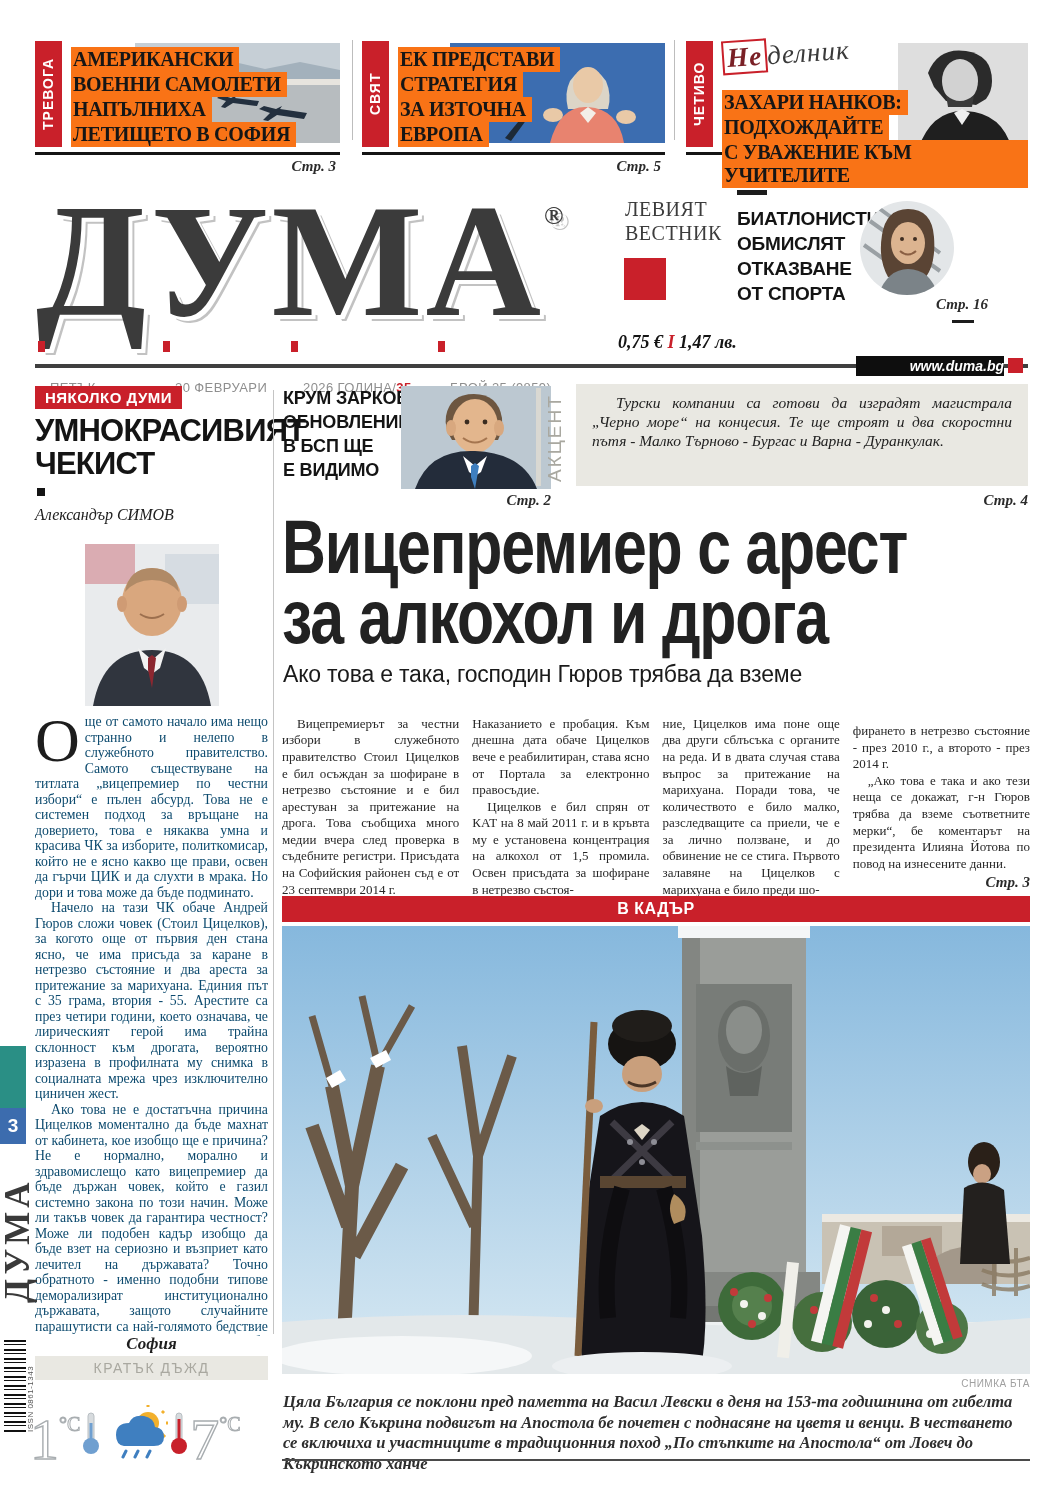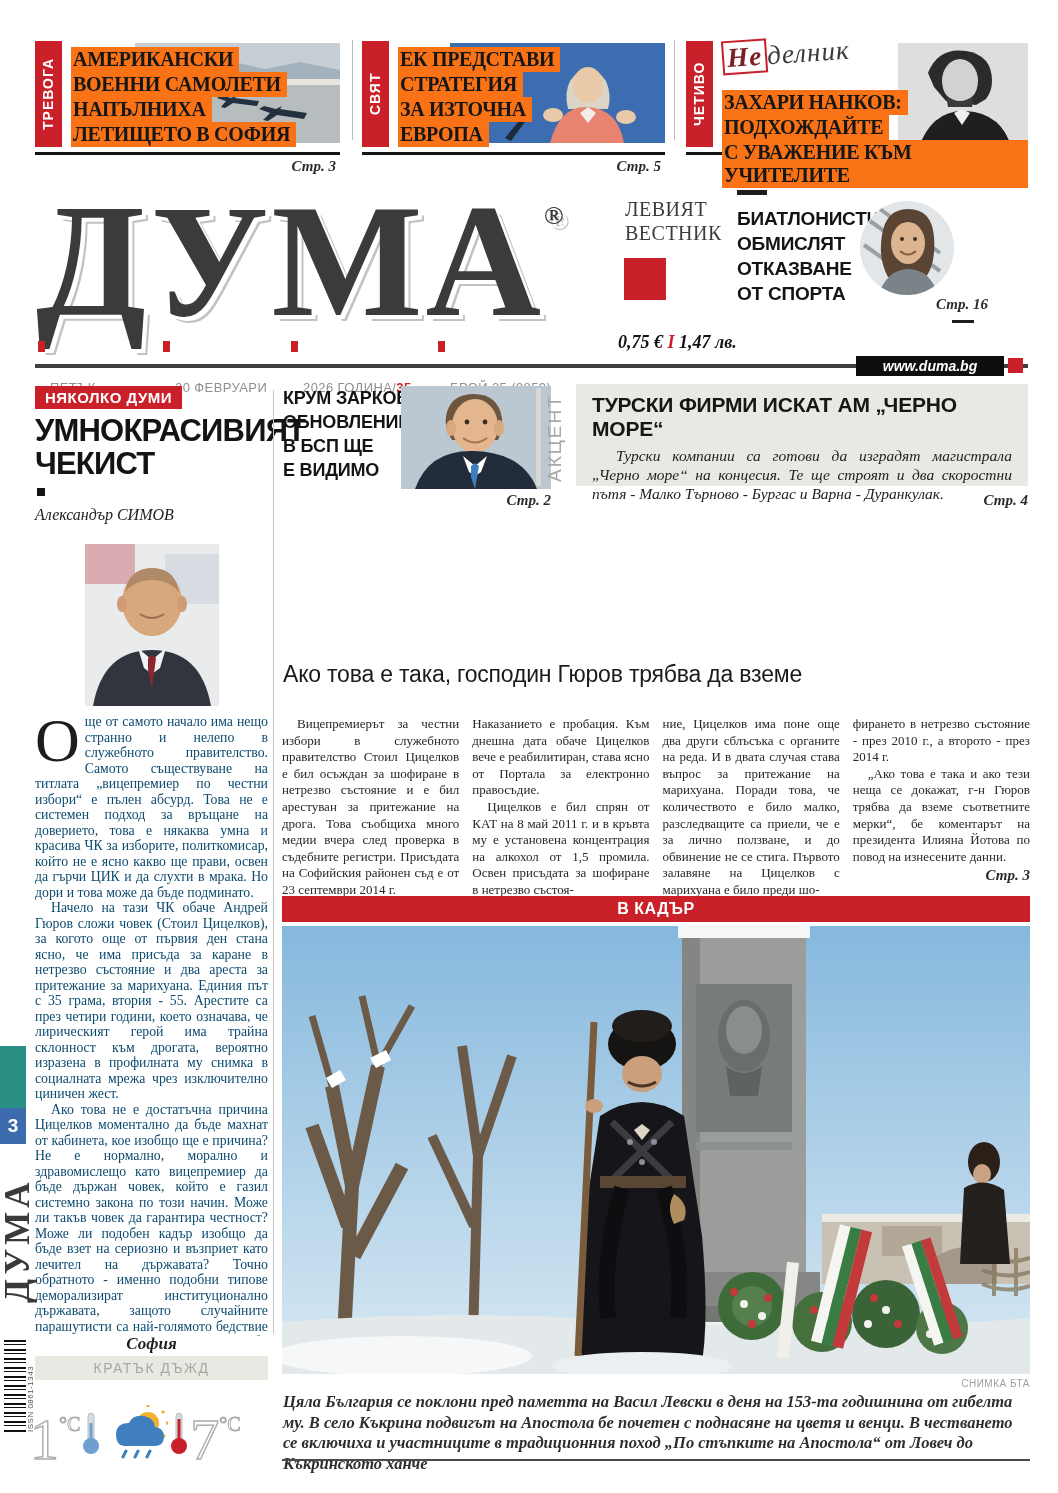--- a/index.html
+++ b/index.html
@@ -45,21 +45,21 @@
 
   
   .dl-item{position:absolute;top:340px;font-size:13px;color:#8f8f8f;letter-spacing:0.4px;margin-top:40px;}
   .dl-sq{position:absolute;top:341px;width:7px;height:11px;background:var(--red);}
   .dl-red{color:var(--red);font-weight:700;}
   .price{position:absolute;left:618px;top:332px;font-family:"Liberation Serif",serif;font-style:italic;
          font-weight:700;font-size:18px;color:#141414;}
   .price .sep{color:var(--red);}
   .mainrule{position:absolute;left:35px;top:364px;width:993px;height:4px;background:#3f3f3f;}
   .sitebox{position:absolute;left:856px;top:356px;width:148px;height:20px;background:#0e0e0e;color:#fff;
-           font-style:italic;font-weight:700;font-size:14px;text-align:center;line-height:20px;}
+           font-style:italic;font-weight:700;font-size:14px;text-align:right;line-height:20px;}
   .site-redsq{position:absolute;left:1008px;top:358px;width:15px;height:15px;background:var(--red);}
 
   
   .oped{position:absolute;left:35px;top:386px;width:233px;height:950px;}
   .oped-label{position:absolute;left:0;top:0;background:var(--red);color:#fff;font-weight:700;font-size:15px;
               letter-spacing:0.5px;padding:3px 10px;}
   .oped-title{position:absolute;left:0;top:28px;font-weight:700;font-size:31px;line-height:33px;
               letter-spacing:-0.8px;color:#141414;}
   .oped-bullet{position:absolute;left:2px;top:102px;width:8px;height:8px;background:#141414;}
   .oped-byline{position:absolute;left:0;top:120px;font-family:"Liberation Serif",serif;font-style:italic;
@@ -89,21 +89,21 @@
   .accent-title{font-weight:700;font-size:21px;letter-spacing:-0.2px;color:#161616;margin-bottom:5px;}
   .accent-body{font-family:"Liberation Serif",serif;font-style:italic;font-size:15.5px;line-height:19px;
                color:#222;text-align:justify;text-indent:24px;}
   .accent-pg{position:absolute;left:950px;top:492px;width:78px;text-align:right;}
 
   
   .hl-wrap{position:absolute;left:282px;top:512px;width:748px;height:146px;overflow:visible;}
   .hl-scale{transform:scaleX(0.8);transform-origin:left top;width:935px;}
   .hl{font-weight:700;font-size:76px;line-height:70px;letter-spacing:-1.5px;color:#222;}
   .deck{position:absolute;left:283px;top:660px;width:748px;font-size:23px;line-height:29px;color:#1a1a1a;letter-spacing:-0.2px;}
-  .cols{position:absolute;left:282px;top:716px;width:748px;height:182px;display:flex;gap:13px;overflow:hidden;}
+  .cols{position:absolute;left:282px;top:716px;width:748px;height:182px;display:flex;gap:13px;overflow:hidden;align-items:center;}
   .col{flex:1;font-family:"Liberation Serif",serif;font-size:13px;line-height:16.6px;text-align:justify;color:#272727;}
   .col p.ind{text-indent:15px;}
   .col .pgref{display:block;text-align:right;margin-top:2px;}
 
   
   .kadar-banner{position:absolute;left:282px;top:896px;width:748px;height:26px;background:var(--red);
                 color:#fff;font-weight:700;font-size:16px;letter-spacing:0.5px;text-align:center;line-height:26px;}
   .kadar-photo{position:absolute;left:282px;top:926px;width:748px;height:448px;}
   .credit{position:absolute;left:830px;top:1378px;width:200px;text-align:right;font-size:10px;
           color:#a0a0a0;letter-spacing:0.5px;}
@@ -303,25 +303,30 @@
       <div class="zl">Е ВИДИМО</div>
     </div>
     <div class="pgref">Стр. 2</div>
   </div>
 
   <div class="accent-label">
     <div class="accent-bar"></div>
     <div class="accent-text">АКЦЕНТ</div>
   </div>
   <div class="accent-box">
-    <div class="accent-title">ТУРСКИ ФИРМИ ИСКАТ АМ „ЧЕРНО МОРЕ“</div>
     <p class="accent-body">Турски компании са готови да изградят магистрала „Черно море“ на концесия. Те ще строят и два скоростни пътя - Малко Търново - Бургас и Варна - Дуранкулак.</p>
   </div>
   <div class="pgref accent-pg">Стр. 4</div>
 
+  <div class="hl-wrap">
+    <div class="hl-scale">
+      <div class="hl">Вицепремиер с арест</div>
+      <div class="hl">за алкохол и дрога</div>
+    </div>
+  </div>
   <div class="deck">
     <div>Ако това е така, господин Гюров трябва да вземе</div>
   </div>
   <div class="cols">
     <div class="col">
       <p class="ind">Вицепремиерът за честни избори в служебното правителство Стоил Цицелков е бил осъждан за шофиране в нетрезво състояние и е бил арестуван за притежание на дрога. Това съобщиха много медии вчера след проверка в съдебните регистри. Присъдата на Софийския районен съд е от 23 септември 2014 г.</p>
     </div>
     <div class="col">
       <p>Наказанието е пробация. Към днешна дата обаче Цицелков вече е реабилитиран, става ясно от Портала за електронно правосъдие.</p>
       <p class="ind">Цицелков е бил спрян от КАТ на 8 май 2011 г. и в кръвта му е установена концентрация на алкохол от 1,5 промила. Освен присъдата за шофиране в нетрезво състоя-</p>

